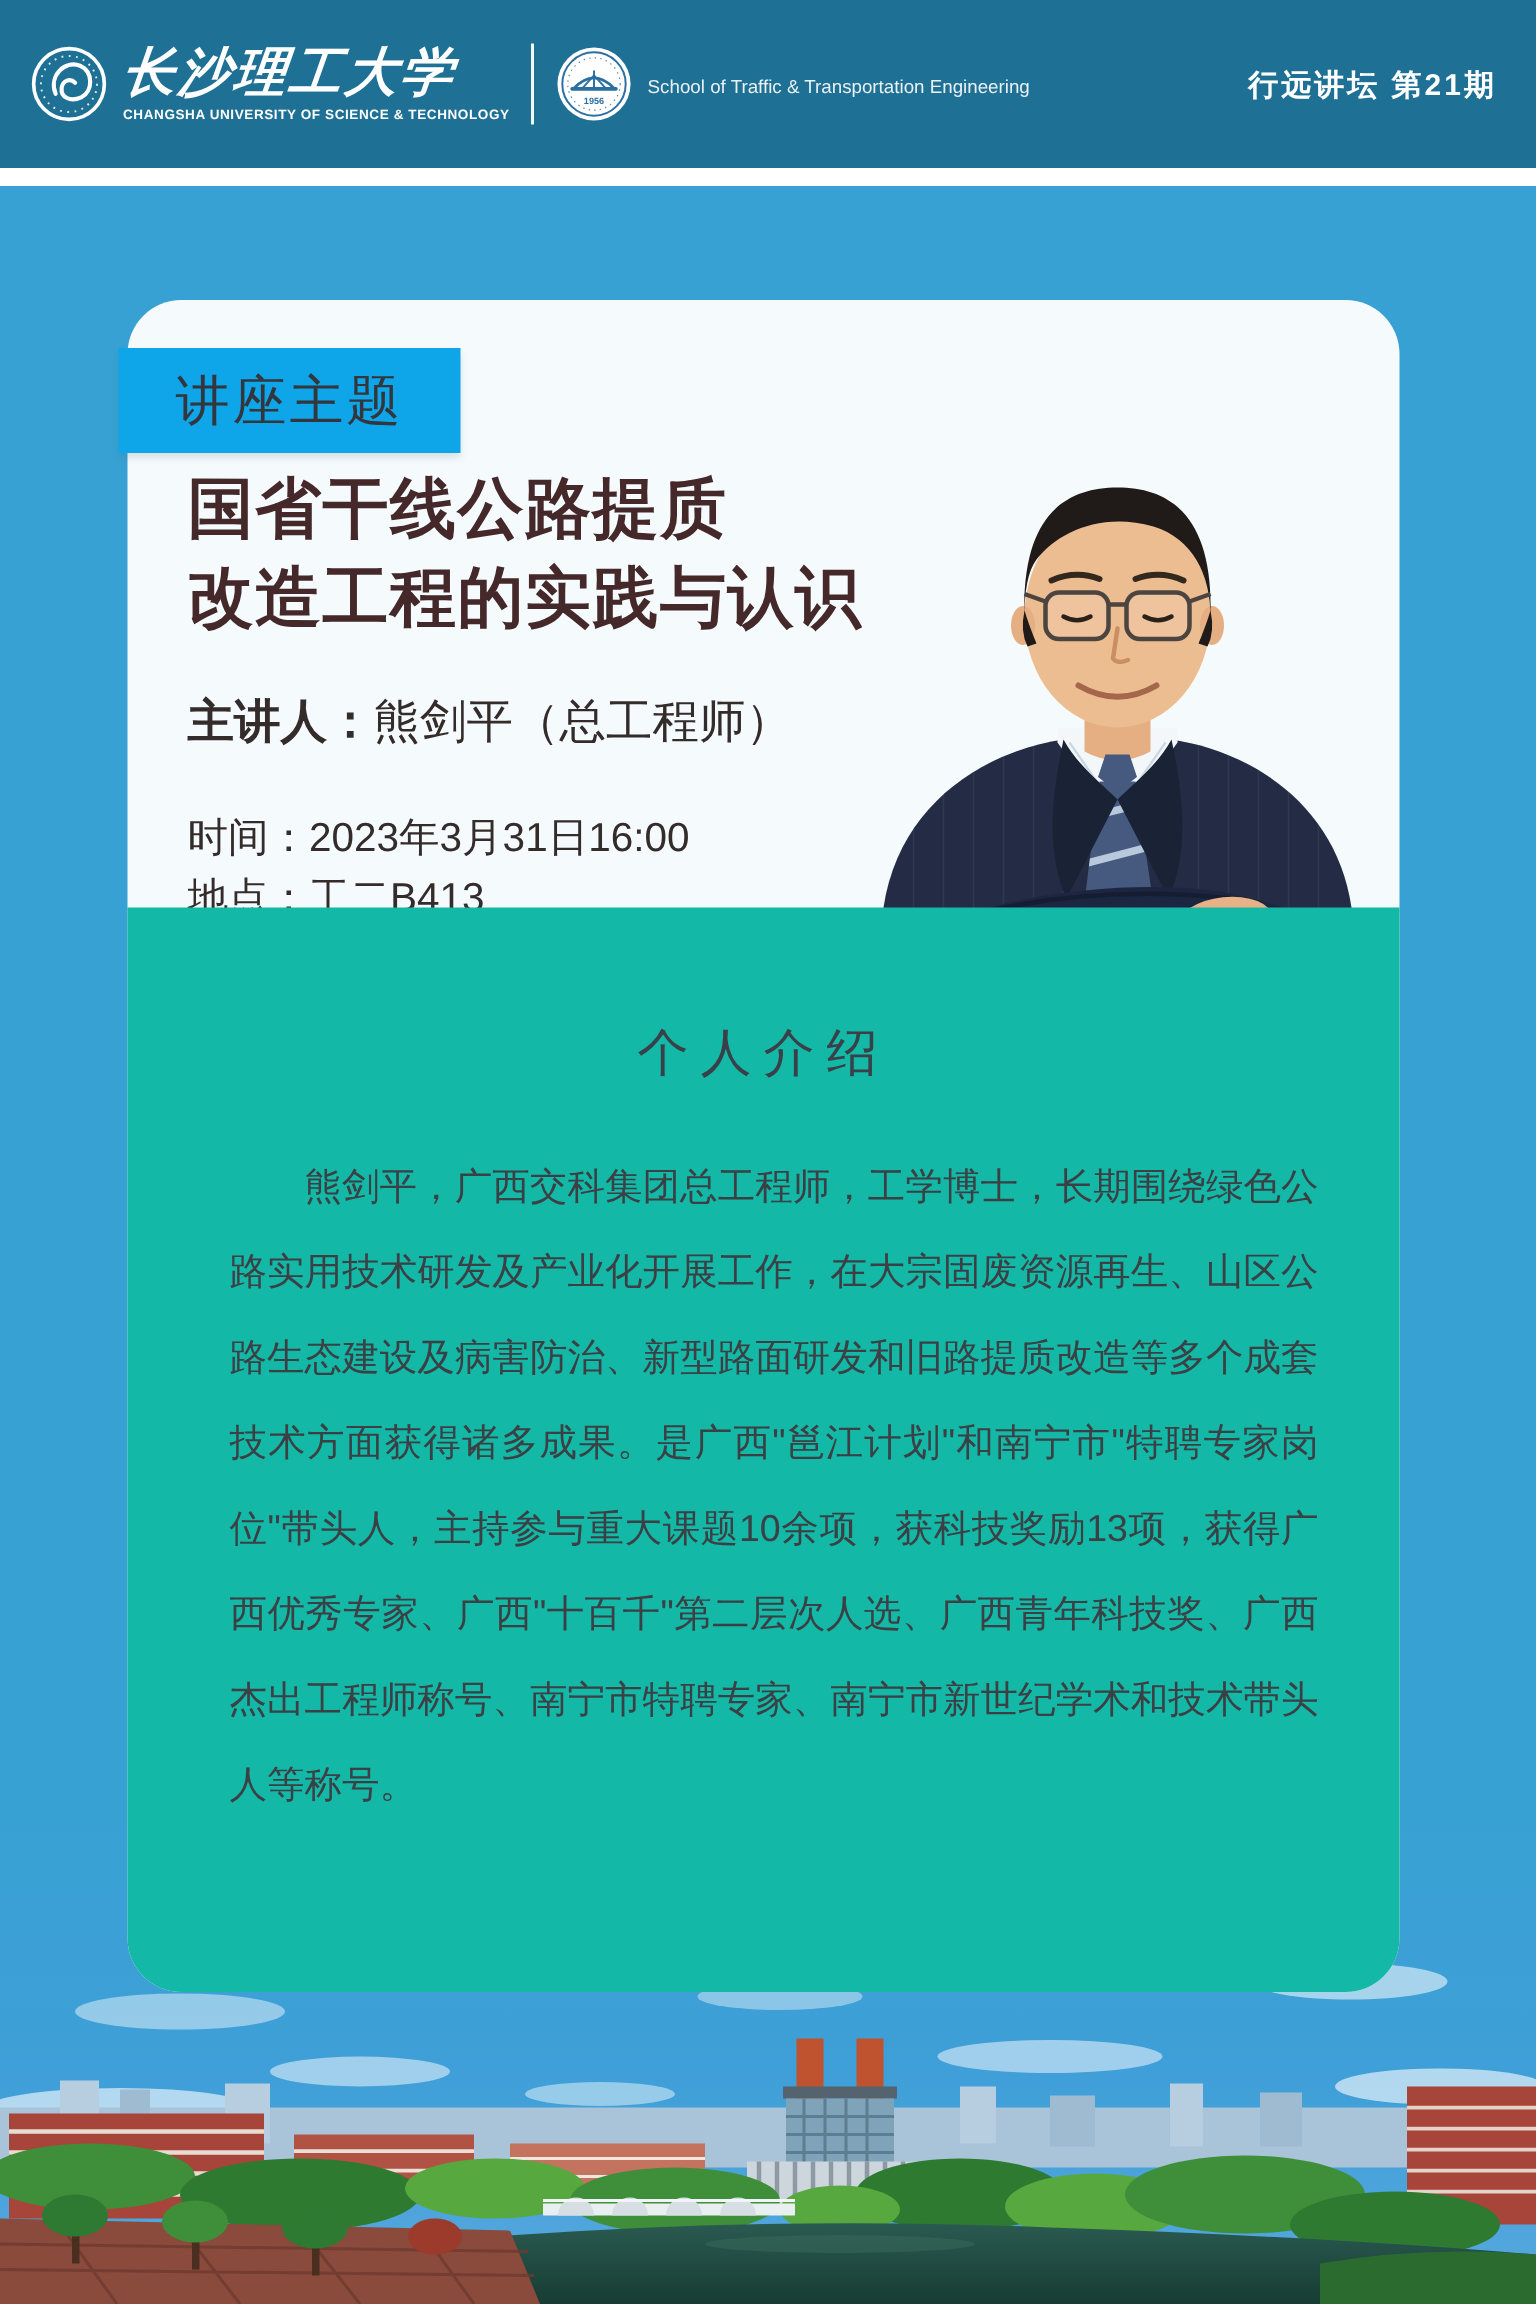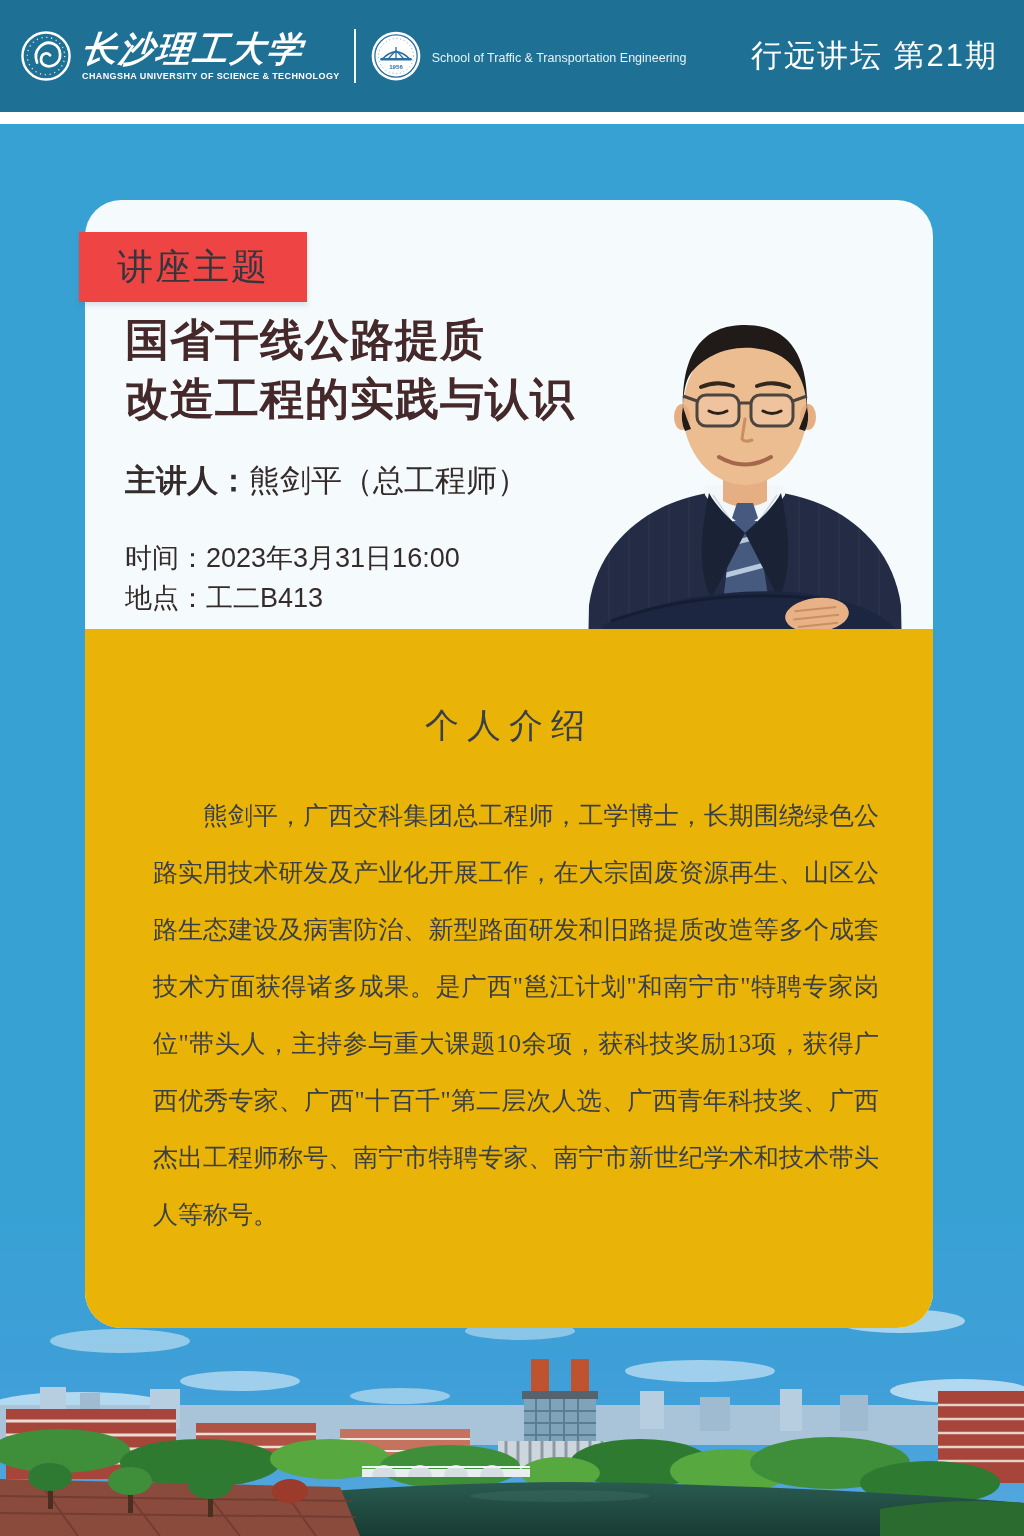--- a/index.html
+++ b/index.html
@@ -17,36 +17,36 @@
   .brand { display:flex; align-items:center; gap:10px; }
   .seal { flex:0 0 auto; }
   .uni-name { font-family:"DejaVu Serif","Liberation Serif",serif; font-style:italic;
               font-weight:700; font-size:35px; line-height:36px; transform:skewX(-6deg);
               letter-spacing:2px; white-space:nowrap; }
   .uni-en { font-size:9px; font-weight:700; letter-spacing:0.4px; margin-top:4px;
             white-space:nowrap; }
   .divider { width:2px; height:54px; background:rgba(255,255,255,.95); margin:0 14px; }
   .school-name { font-size:27px; font-weight:700; letter-spacing:5px; white-space:nowrap; }
   .school-en { font-size:12.5px; font-weight:400; opacity:.9; margin-top:3px; white-space:nowrap; }
-  .series { margin-left:auto; font-size:31px; font-weight:400; letter-spacing:2px;
+  .series { margin-left:auto; font-size:20px; font-weight:700; letter-spacing:2px;
             white-space:nowrap; padding-right:6px; }
 
   
   .campus { position:absolute; left:0; bottom:0; width:1024px; height:345px; z-index:1; }
 
   
   .card { position:absolute; left:85px; top:200px; width:848px; height:1128px;
           border-radius:36px; background:#f5fafc; z-index:3; }
   .card-top { position:absolute; top:0; left:0; width:100%; height:507px;
               border-radius:36px 36px 0 0; overflow:hidden; }
-  .card-bottom { position:absolute; top:429px; bottom:0; left:0; width:100%;
-                 background:#eab308; border-radius:0 0 36px 36px;font-family:Liberation Serif, serif; }
+  .card-bottom { position:absolute; top:405px; bottom:0; left:0; width:100%;
+                 background:#14b8a6; border-radius:0 0 36px 36px; }
 
   .topic-label { position:absolute; left:-6px; top:32px; width:228px; height:70px;
-                 background:#ef4444; color:#33373d; font-size:36px; letter-spacing:2px;
+                 background:#0ea5e9; color:#33373d; font-size:36px; letter-spacing:2px;
                  display:flex; align-items:center; justify-content:center;
                  box-shadow:0 3px 5px rgba(70,100,130,.18); z-index:4; }
 
   .title { position:absolute; left:40px; top:110px;
            font-family:"DejaVu Serif","Liberation Serif",serif;
            font-weight:900; font-size:44px; line-height:59px; color:#44282a;
            letter-spacing:1px; }
   .speaker { position:absolute; left:40px; top:260px; font-size:31px; color:#342b2b; }
   .speaker b { font-weight:700; }
   .meta { position:absolute; left:40px; font-size:27px; color:#342b2b;margin-top:16px; }

